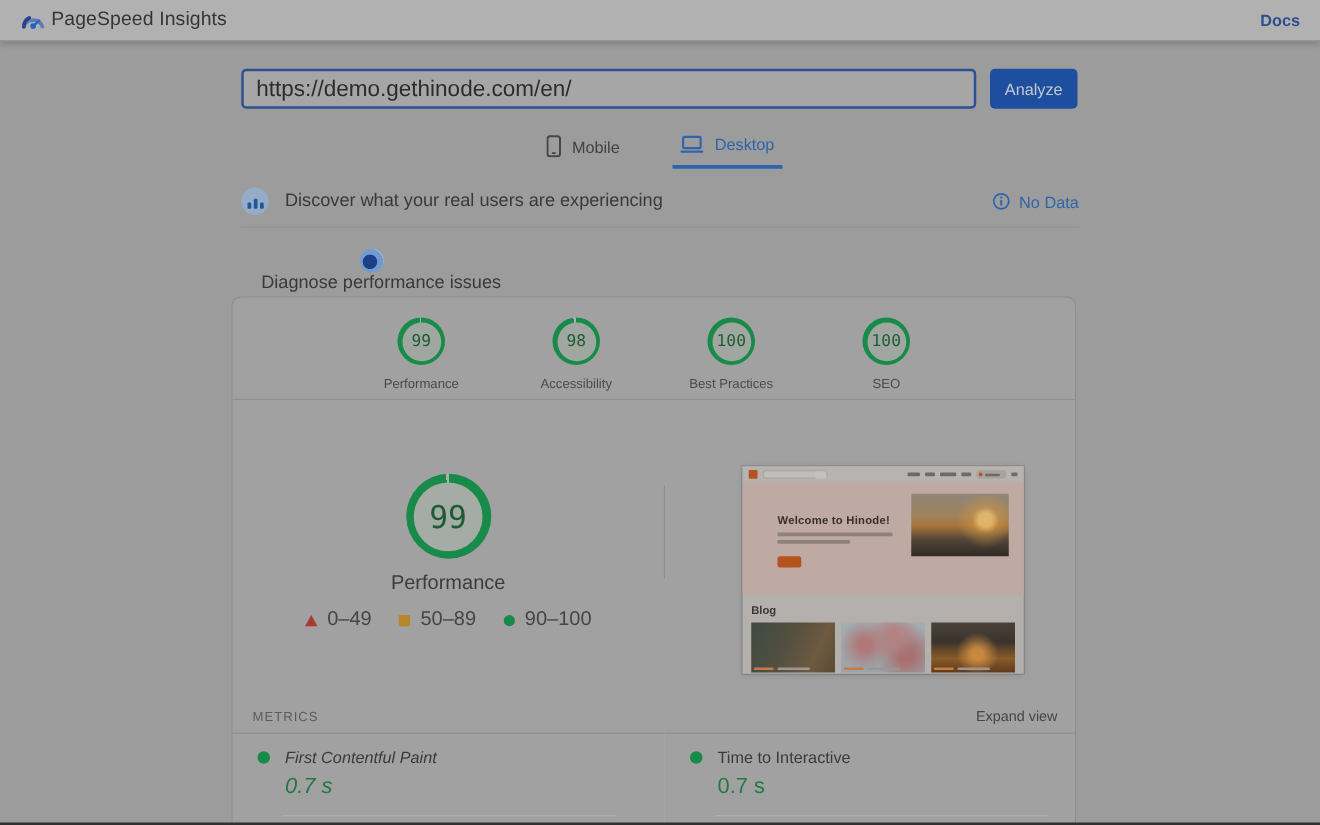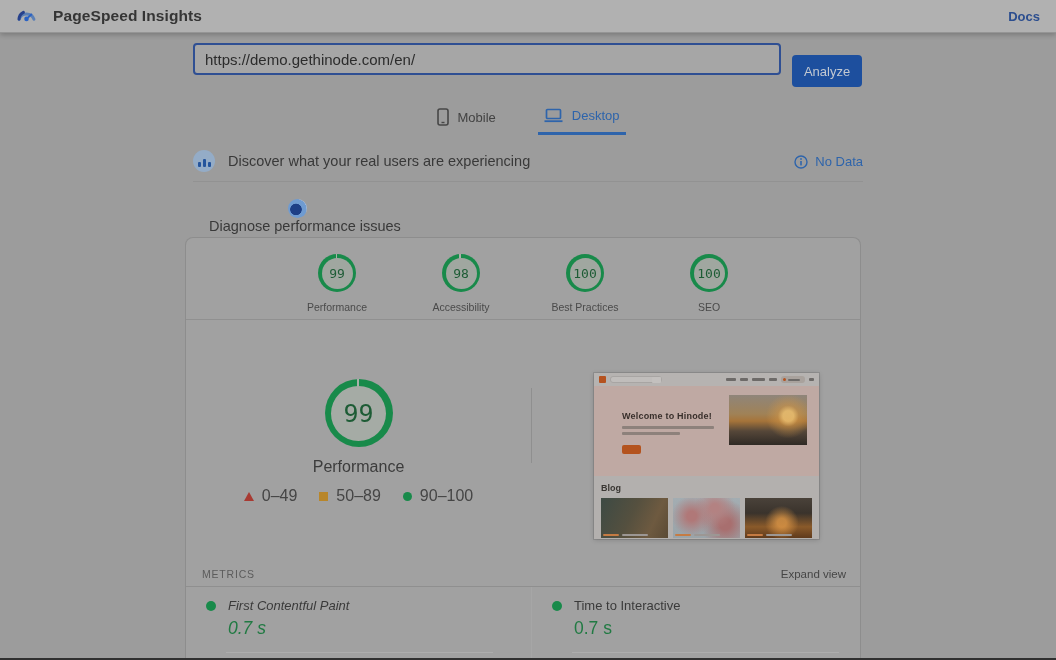--- a/index.html
+++ b/index.html
@@ -3,46 +3,46 @@
 <meta charset="utf-8">
 <style>
   * { margin:0; padding:0; box-sizing:border-box; }
   html,body { width:1056px; height:660px; overflow:hidden; }
   body { background:#9c9c9c; font-family:"Liberation Sans", sans-serif; position:relative; }
 
   
   .hdr { position:absolute; top:0; left:0; width:1056px; height:33px; background:#b1b1b1;
          border-bottom:1px solid #959595; box-shadow:0 2px 5px rgba(0,0,0,0.22);
          display:flex; align-items:center; padding:0 16px; z-index:5; }
-  .hdr-logo { display:flex; gap:16px;font-weight:bold; }
+  .hdr-logo { display:flex; align-items:center; gap:4px; }
   .hdr-title { font-size:15.5px; color:#353535; letter-spacing:0.1px; }
   .hdr-docs { margin-left:auto; font-size:13px; font-weight:bold; color:#2c4e8f; cursor:pointer; }
 
   
-  .url-input { position:absolute; left:193px; top:43px; width:588px; height:32px;
+  .url-input { position:absolute; left:193px; top:55px; width:588px; height:32px;
                background:#a6a6a6; border:2px solid #2f4f93; border-radius:4px;
-               font-size:15px; color:#2c2c2c; padding:0 10px; font-family:"Liberation Sans",sans-serif; }
+               font-size:18px; color:#2c2c2c; padding:0 10px; font-family:"Liberation Sans",sans-serif; }
   .analyze-btn { position:absolute; left:792px; top:55px; width:70px; height:32px;
                  background:#1d4f9e; color:#c3c9d2; border:none; border-radius:4px;
                  font-size:13px; font-weight:500; cursor:pointer; font-family:"Liberation Sans",sans-serif; }
 
   
   .tabs { position:absolute; top:104px; left:0; width:1056px; display:flex; justify-content:center; gap:36px; }
   .tab { display:flex; align-items:center; gap:9px; font-size:13px; padding:4px 6px 9px 6px; cursor:pointer; }
   .tab-mobile { color:#424242; }
   .tab-desktop { color:#2e64ab; font-weight:500; border-bottom:3px solid #2e64ab; }
 
   
   .field-row { position:absolute; left:193px; top:147px; width:670px; height:28px;
                display:flex; align-items:center; }
   .disc-icon { width:22px; height:22px; border-radius:50%; background:#94acc7;
                display:flex; align-items:flex-end; justify-content:center; gap:2px; padding-bottom:5px; }
   .disc-icon i { display:block; width:3px; background:#24549c; border-radius:1px; }
   .sec-title { margin-left:13px; font-size:14.5px; font-weight:500; color:#393939; }
-  .nodata { margin-left:auto; display:flex; align-items:flex-end; gap:7px; cursor:pointer; }
+  .nodata { margin-left:auto; display:flex; align-items:flex-start; gap:7px; cursor:pointer; }
   .nodata span { font-size:13px; font-weight:500; color:#2e64ab; }
   .divider1 { position:absolute; left:193px; top:181px; width:670px; border-top:1px solid #929292; }
 
   
   .diag-row { position:absolute; left:195px; top:199px; display:flex; align-items:center;flex-direction:column; }
   .diag-icon { width:19px; height:19px; border-radius:50%;
                background:radial-gradient(circle at 42% 55%, #1d3f86 0 36%, #6f9bd1 40% 68%, #9db8dc 70%); }
   .diag-row .sec-title { margin-left:14px; }
 
   

